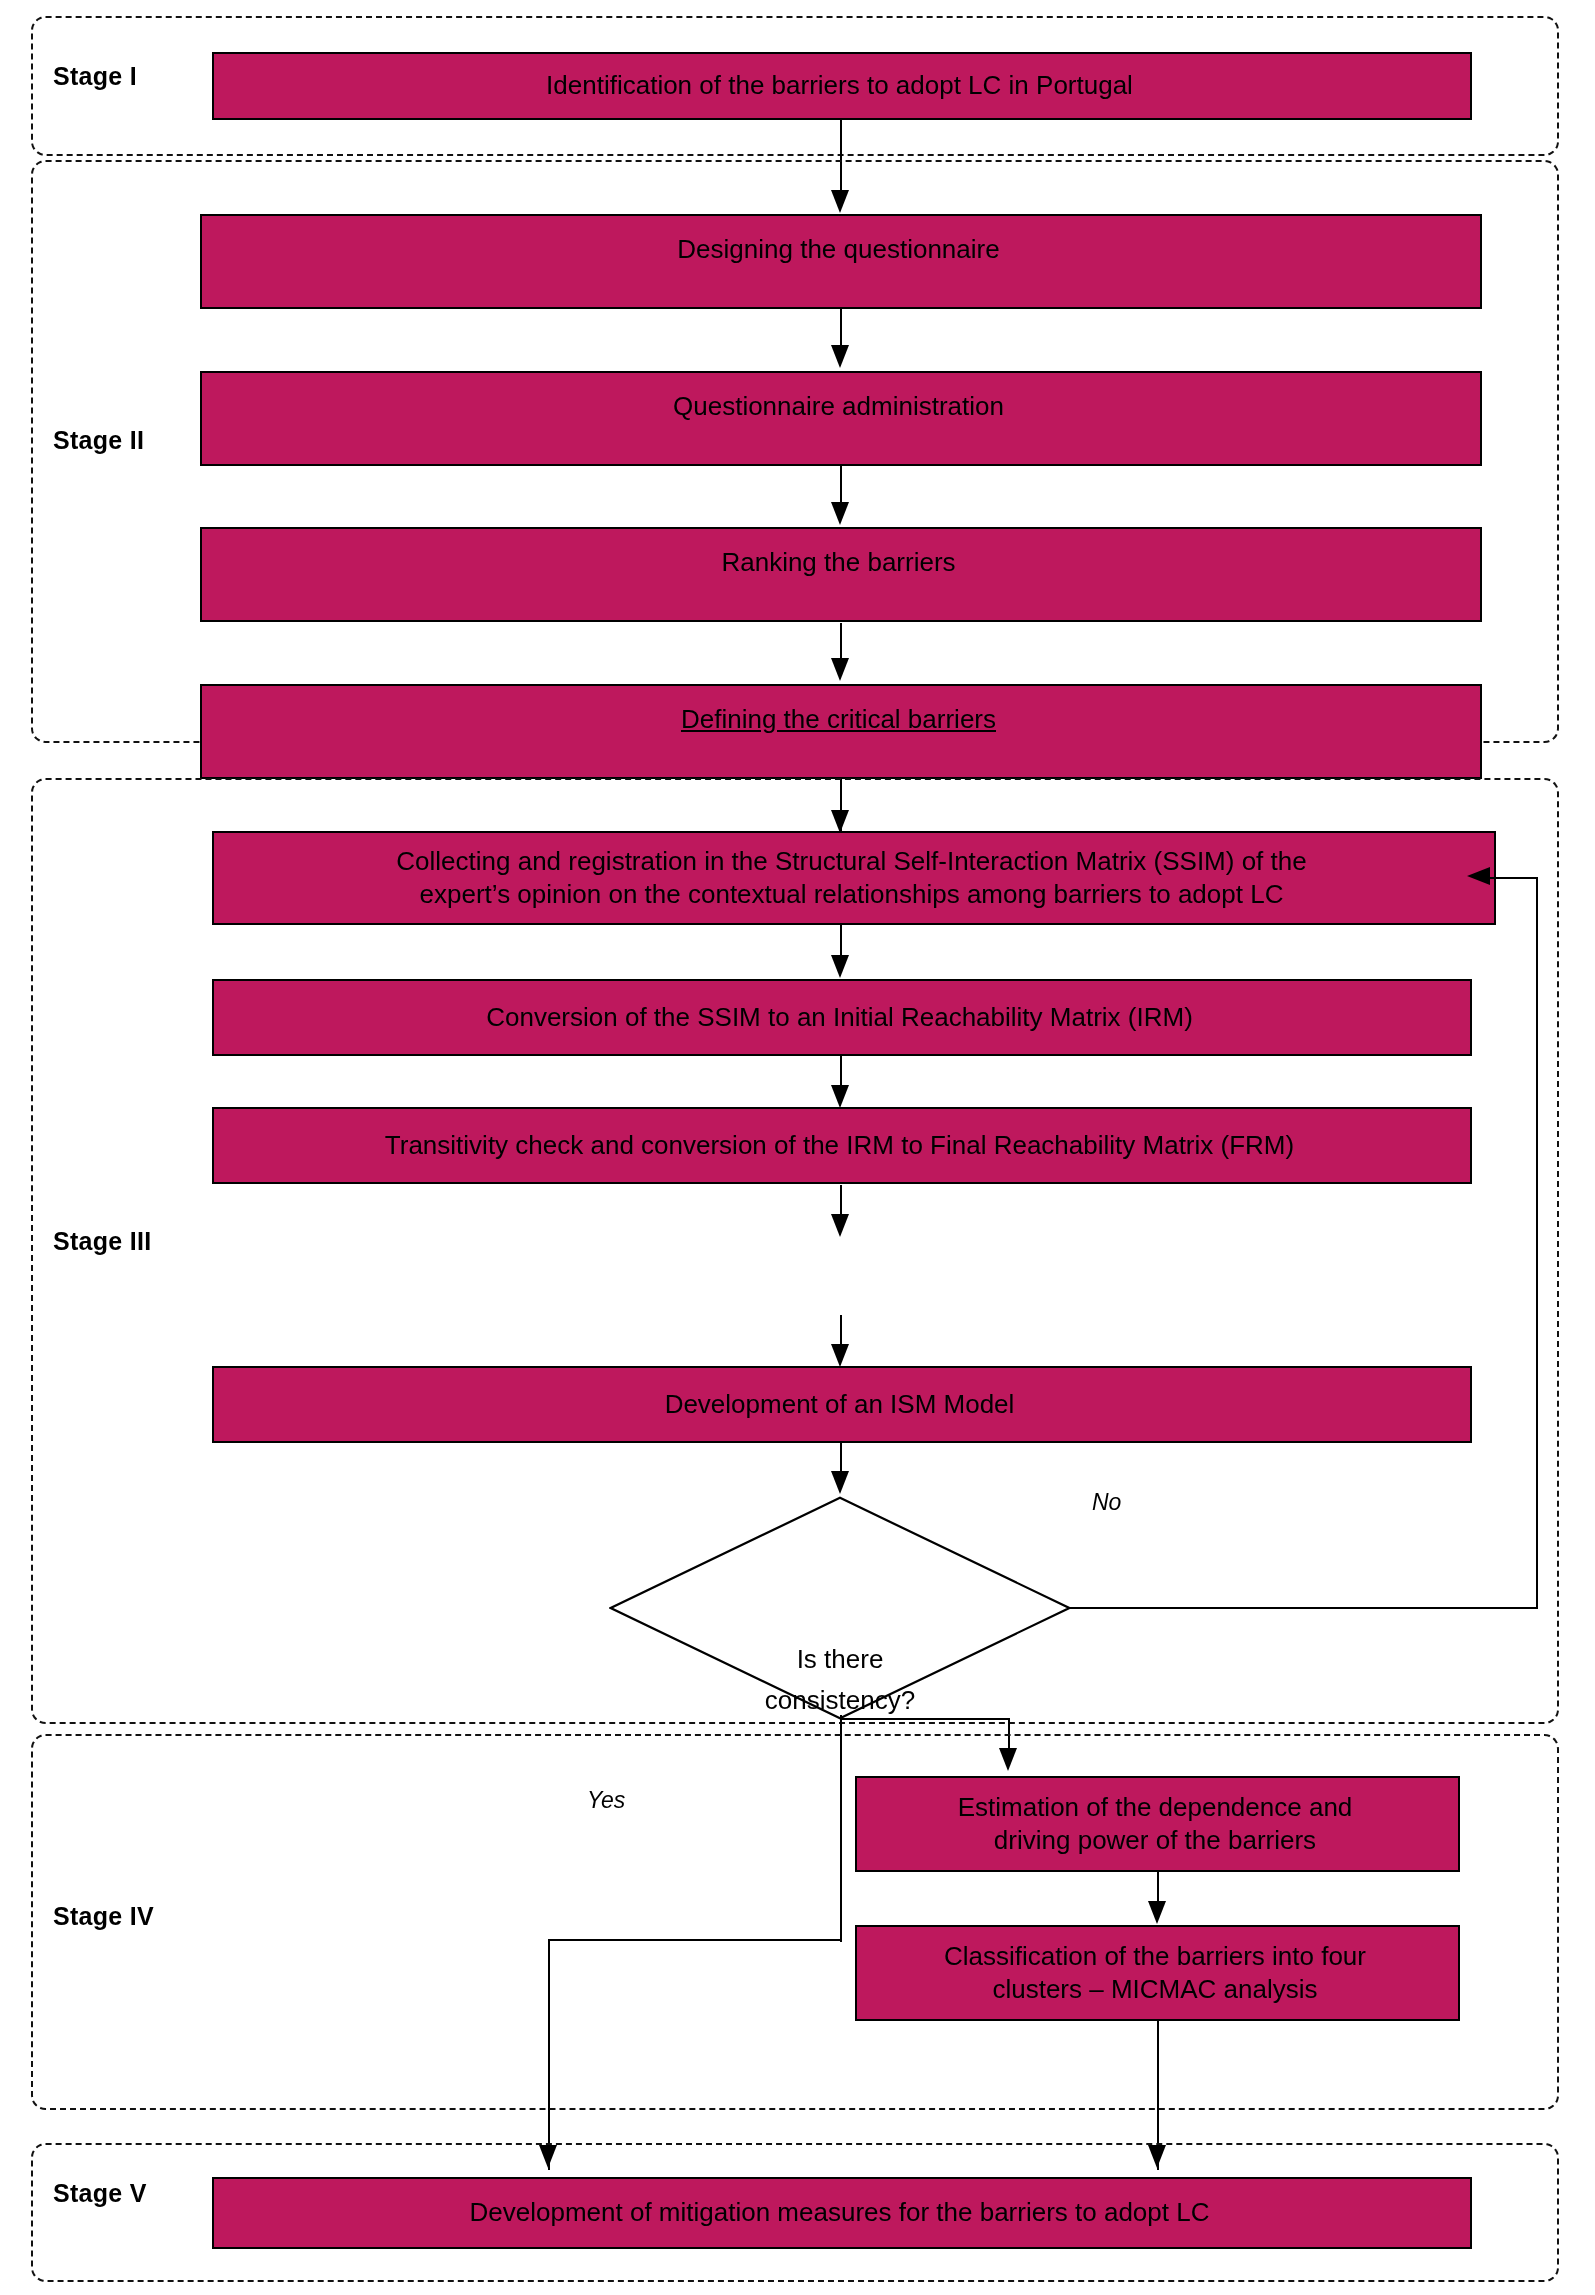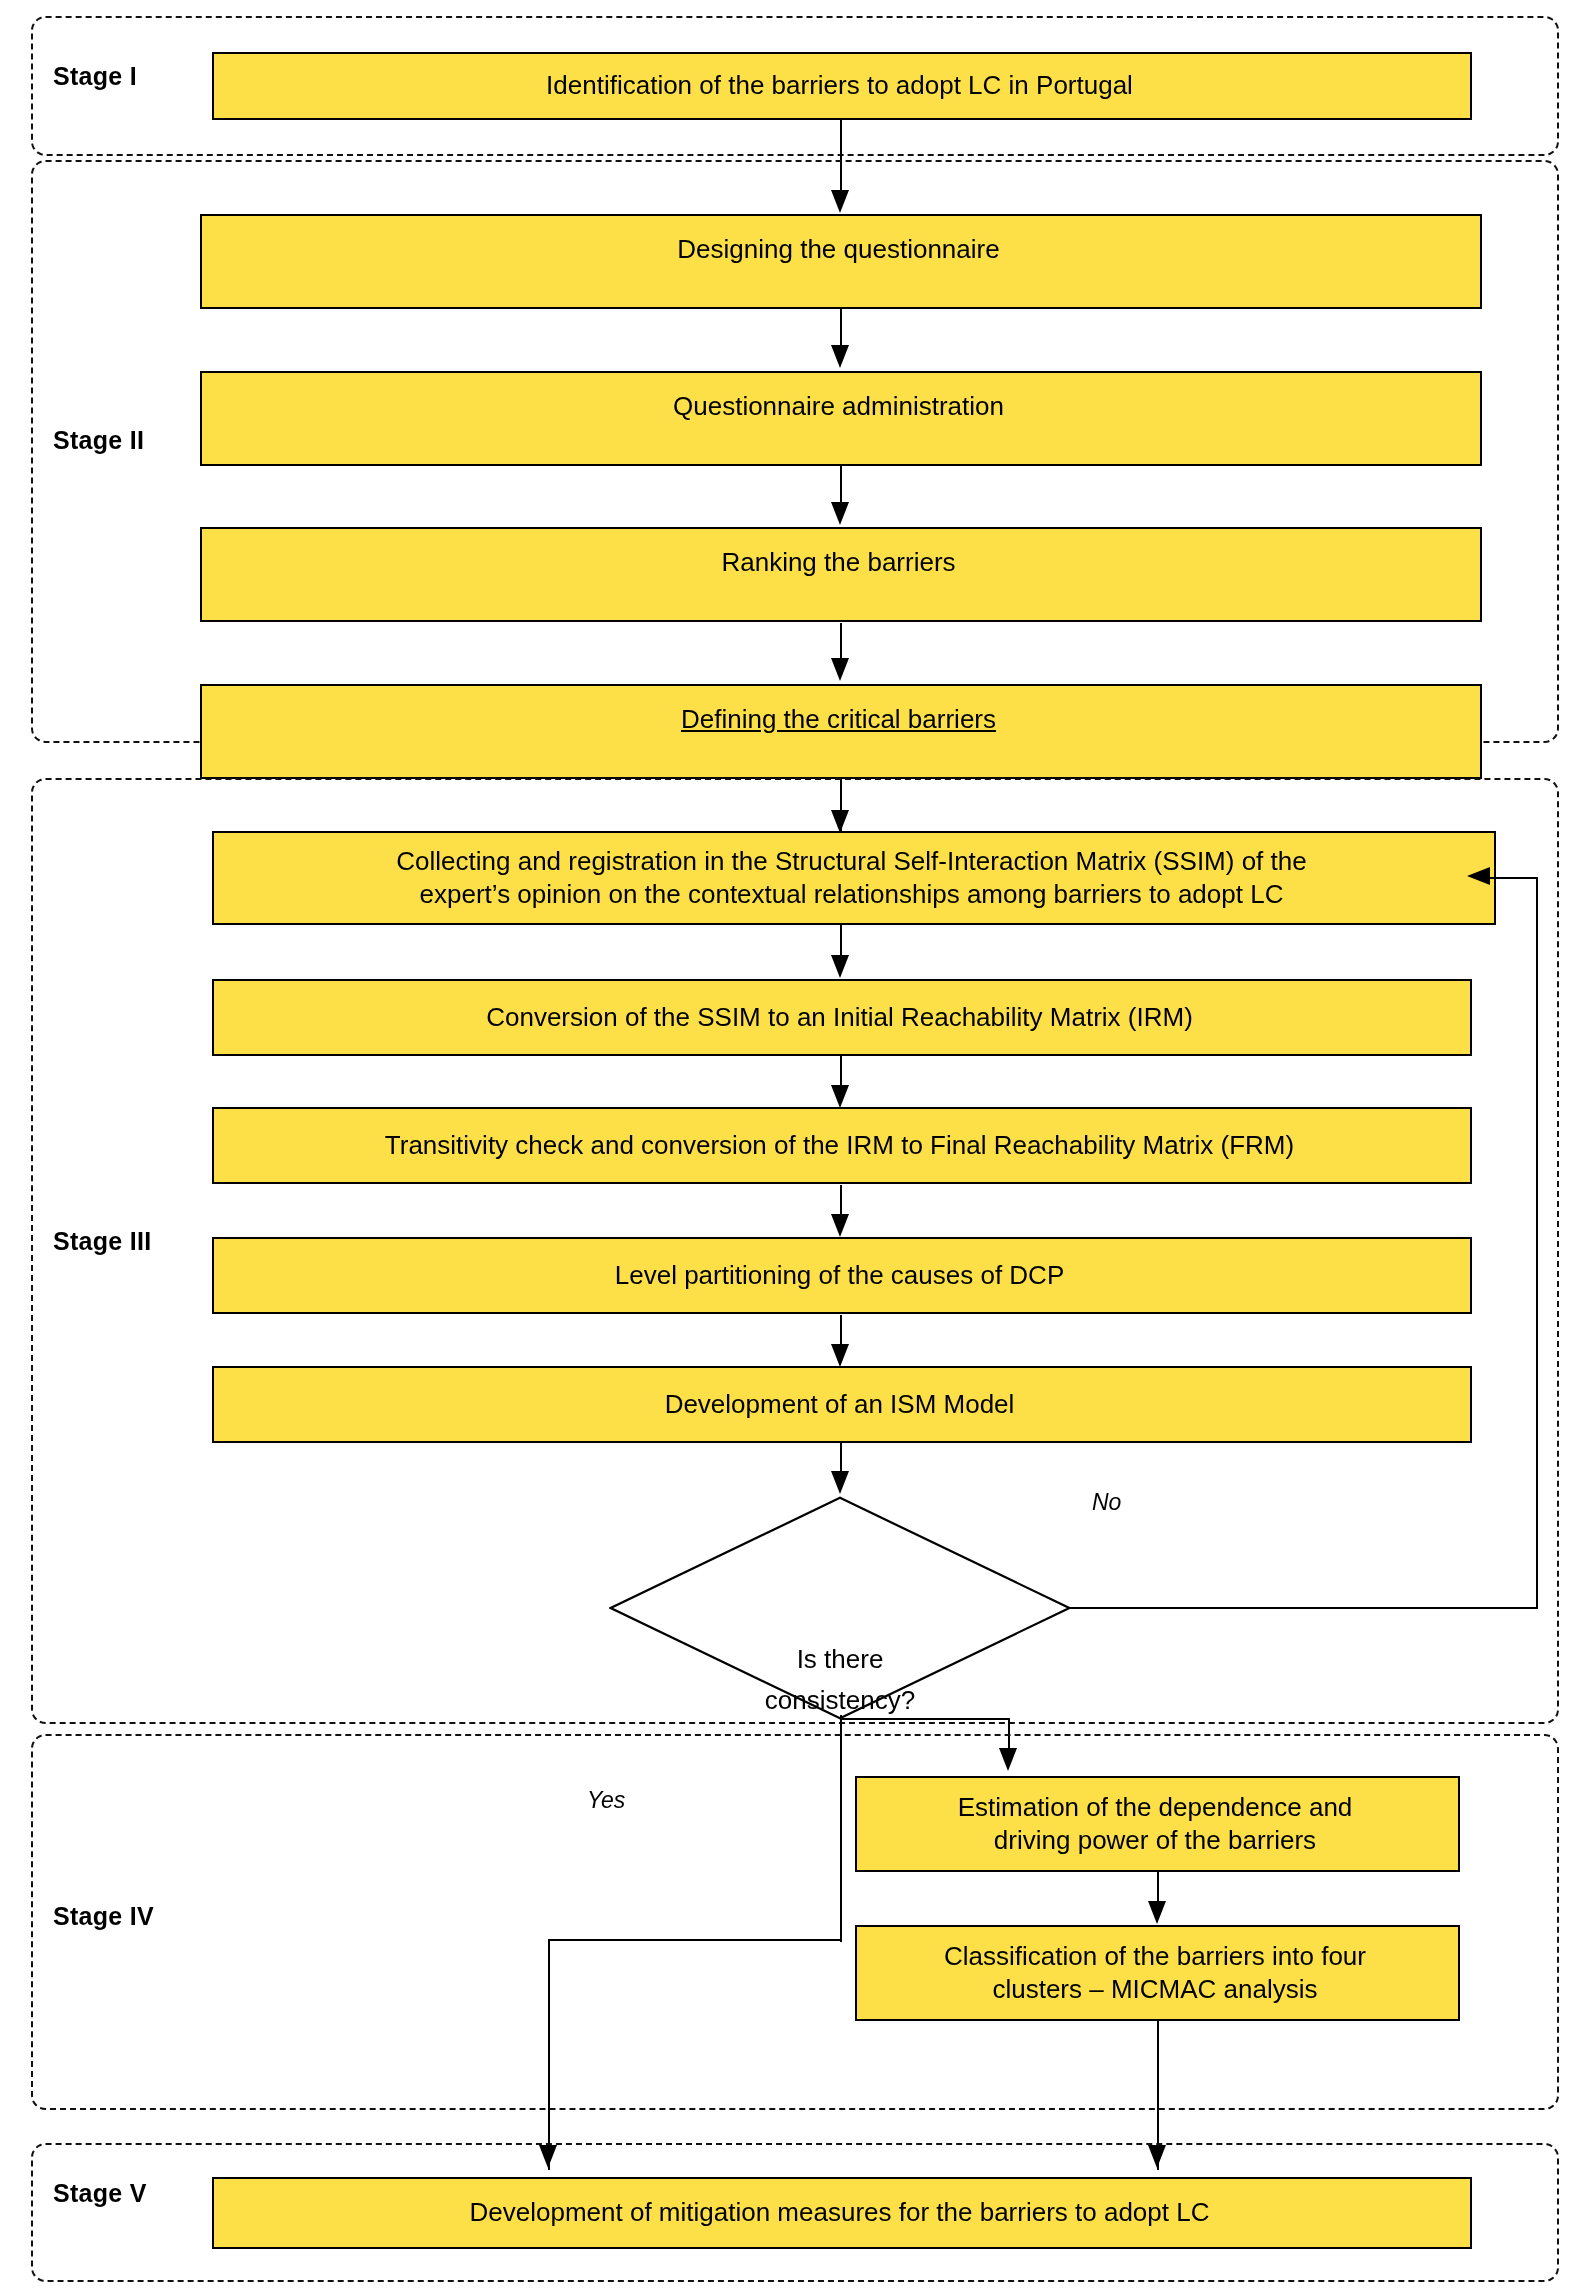--- a/index.html
+++ b/index.html
@@ -25,21 +25,21 @@
     font-size:25px;
     color:#000000;
     white-space:nowrap;
     letter-spacing:0.3px;
   }
   
   .node{
     position:absolute;
     box-sizing:border-box;
     border:2.2px solid #000000;
-    background:#fde047;
+    background:#be185d;
     color:#000000;
     font-size:26px;
     line-height:1.28;
     text-align:center;
     display:flex;
     align-items:flex-start;
     justify-content:flex-end;
     padding-top:17px;
     padding-left:5px;
     padding-right:10px;
@@ -148,23 +148,20 @@
   </div>
   <div class="vline" style="left:840px;top:1056px;height:31px;"></div>
   <div class="arrow-down" style="left:831px;top:1085px;"></div>
 
   <div class="node mid" style="left:212px;top:1107px;width:1260px;height:77px;">
     <span>Transitivity check and conversion of the IRM to Final Reachability Matrix (FRM)</span>
   </div>
   <div class="vline" style="left:840px;top:1185px;height:31px;"></div>
   <div class="arrow-down" style="left:831px;top:1214px;"></div>
 
-  <div class="node mid" style="left:212px;top:1237px;width:1260px;height:77px;">
-    <span>Level partitioning of the causes of DCP</span>
-  </div>
   <div class="vline" style="left:840px;top:1315px;height:31px;"></div>
   <div class="arrow-down" style="left:831px;top:1344px;"></div>
 
   <div class="node mid" style="left:212px;top:1366px;width:1260px;height:77px;">
     <span>Development of an ISM Model</span>
   </div>
   <div class="vline" style="left:840px;top:1443px;height:35px;"></div>
   <div class="arrow-down" style="left:831px;top:1471px;"></div>
 
   <div class="diamond" style="left:609px;top:1496px;width:462px;height:224px;">

